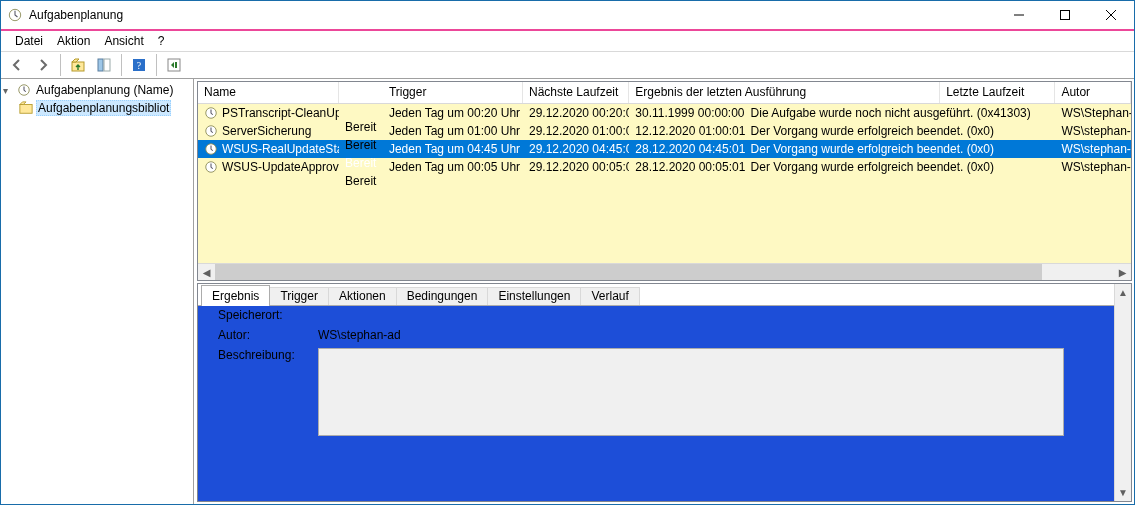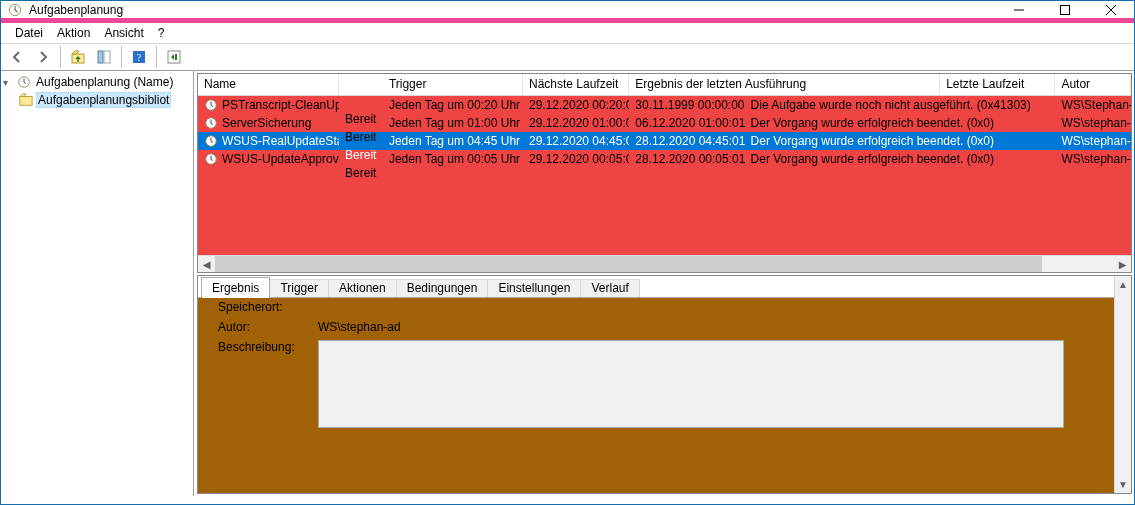--- a/index.html
+++ b/index.html
@@ -9,23 +9,23 @@
     font-size: 12px;
     background: #fff;
     color: #000;
     width: 1135px;
     height: 505px;
     overflow: hidden;
     border: 1px solid #186caa;
   }
   
   .titlebar {
-    height: 22px;
+    height: 30px;
     background: #fff;
-    border-bottom: 5px solid #ec4899;
+    border-bottom: 2px solid #ec4899;
     display: flex;
     align-items: center;
     padding-left: 6px;
   }
   .titlebar .title-icon {
     width: 16px; height: 16px; margin-right: 6px;
     display:flex;align-items:center;justify-content:center;
   }
   .titlebar .title-text { font-size: 12px; }
   .titlebar-spacer { flex: 1; }
@@ -68,38 +68,38 @@
   .tree-row.child { padding-left: 18px; }
   .tree-toggle { width:11px;font-size:10px;color:#666; }
   .tree-label { white-space:nowrap;overflow:hidden; }
   .tree-row.sel .tree-label { background:#cce8ff;border:1px dotted #99d1ff;padding:0 1px; }
   .tree-row .tree-label { padding:0 2px; }
 
   .right-pane { flex:1; display:flex; flex-direction:column; border-left:1px solid #fff; overflow:hidden;}
   .list-wrap { height: 200px; display:flex;flex-direction:column; border-bottom:1px solid #a0a0a0; margin:2px; border:1px solid #828790;}
   .list-header { display:flex; height:22px; background:#fff; border-bottom:1px solid #d9d9d9; font-size:12px; }
   .list-header .col { padding:3px 6px; border-right:1px solid #e5e5e5; overflow:hidden;white-space:nowrap; }
-  .list-body { flex:1; overflow:hidden; background:#ef4444;text-align:right; }
+  .list-body { flex:1; overflow:hidden; background:#fef9c3;text-align:right; }
   .list-row { display:flex; height:18px; align-items:center; font-size:12px; }
   .list-row .cell { padding:0 6px; overflow:hidden; white-space:nowrap; display:flex;align-items:center;gap:4px;}
   .list-row.selected { background:#0078d7; color:#fff; }
   .col-name{width:142px;} .col-status{width:44px;margin-top:28px;} .col-trigger{width:141px;} .col-next{width:107px;} .col-last{width:116px;} .col-result{width:313px;flex:1 1 313px;} .col-author{width:76px;}
   .hscroll { height:17px; background:#f0f0f0; display:flex; border-top:1px solid #d9d9d9;}
   .hscroll .arrow{width:17px;display:flex;align-items:center;justify-content:center;color:#606060;background:#f0f0f0;font-size:10px;}
   .hscroll .thumb{height:100%;background:#cdcdcd;}
   .hscroll .track{flex:1;background:#f0f0f0;position:relative;}
 
   
   .details { flex:1; margin:0 2px 2px 2px; border:1px solid #828790; background:#fff; display:flex; overflow:hidden;}
   .details-inner{flex:1;display:flex;flex-direction:column;overflow:hidden;}
   .tabstrip { display:flex; height:22px; padding-left:3px; align-items:flex-end; background:#fff;}
   .tab { padding:3px 10px; border:1px solid #acacac; border-bottom:none; margin-right:-1px; background:#fff; font-size:12px;}
   .tab:not(.active){ background:#f0f0f0; border-top-color:#d9d9d9;border-left-color:#d9d9d9;border-right-color:#d9d9d9; margin-top:2px; padding-top:1px;}
   .tab.active{ position:relative; z-index:1; }
-  .tab-content { flex:1; border-top:1px solid #acacac; margin-top:-1px; position:relative; background:#a16207; overflow:hidden;}
+  .tab-content { flex:1; border-top:1px solid #acacac; margin-top:-1px; position:relative; background:#1d4ed8; overflow:hidden;}
   .form-row { display:flex; padding:3px 20px; font-size:12px; align-items:flex-start;}
   .form-label { width:100px; }
   .desc-box { flex:1; height:88px; background:#f0f0f0; border:1px solid #acacac; margin-right:30px;}
   .fieldset-label { position:relative; margin:4px 20px 0 20px; border-top:1px solid #d9d9d9; }
   .fieldset-label span { position:relative; top:-9px; background:#fff; padding:0 4px; left:-4px;}
   .vscroll { width:17px;background:#f0f0f0;display:flex;flex-direction:column;border-left:1px solid #d9d9d9;}
   .vscroll .arrow{height:17px;display:flex;align-items:center;justify-content:center;color:#606060;font-size:10px;}
   .vscroll .track{flex:1;position:relative;}
 
   .clock-icon svg{width:14px;height:14px;display:block;}
@@ -242,21 +242,21 @@
                 <svg viewBox="0 0 16 16" width="14" height="14">
                   <circle cx="8" cy="8" r="6" fill="#fff" stroke="#8a8a55"></circle>
                   <path d="M8 4 V8 L10 10" stroke="#556" stroke-width="1.2" fill="none"></path>
                 </svg>
               </span>
               <span>ServerSicherung</span>
             </div>
             <div class="cell col-status">Bereit</div>
             <div class="cell col-trigger">Jeden Tag um 01:00 Uhr</div>
             <div class="cell col-next">29.12.2020 01:00:00</div>
-            <div class="cell col-last">06.12.2020 01:00:01</div>
+            <div class="cell col-last">12.12.2020 01:00:01</div>
             <div class="cell col-result">Der Vorgang wurde erfolgreich beendet. (0x0)</div>
             <div class="cell col-author">WS\stephan-ad</div>
           </div>
           <div class="list-row selected">
             <div class="cell col-name">
               <span class="clock-icon">
                 <svg viewBox="0 0 16 16" width="14" height="14">
                   <circle cx="8" cy="8" r="6" fill="#fff" stroke="#8a8a55"></circle>
                   <path d="M8 4 V8 L10 10" stroke="#556" stroke-width="1.2" fill="none"></path>
                 </svg>

